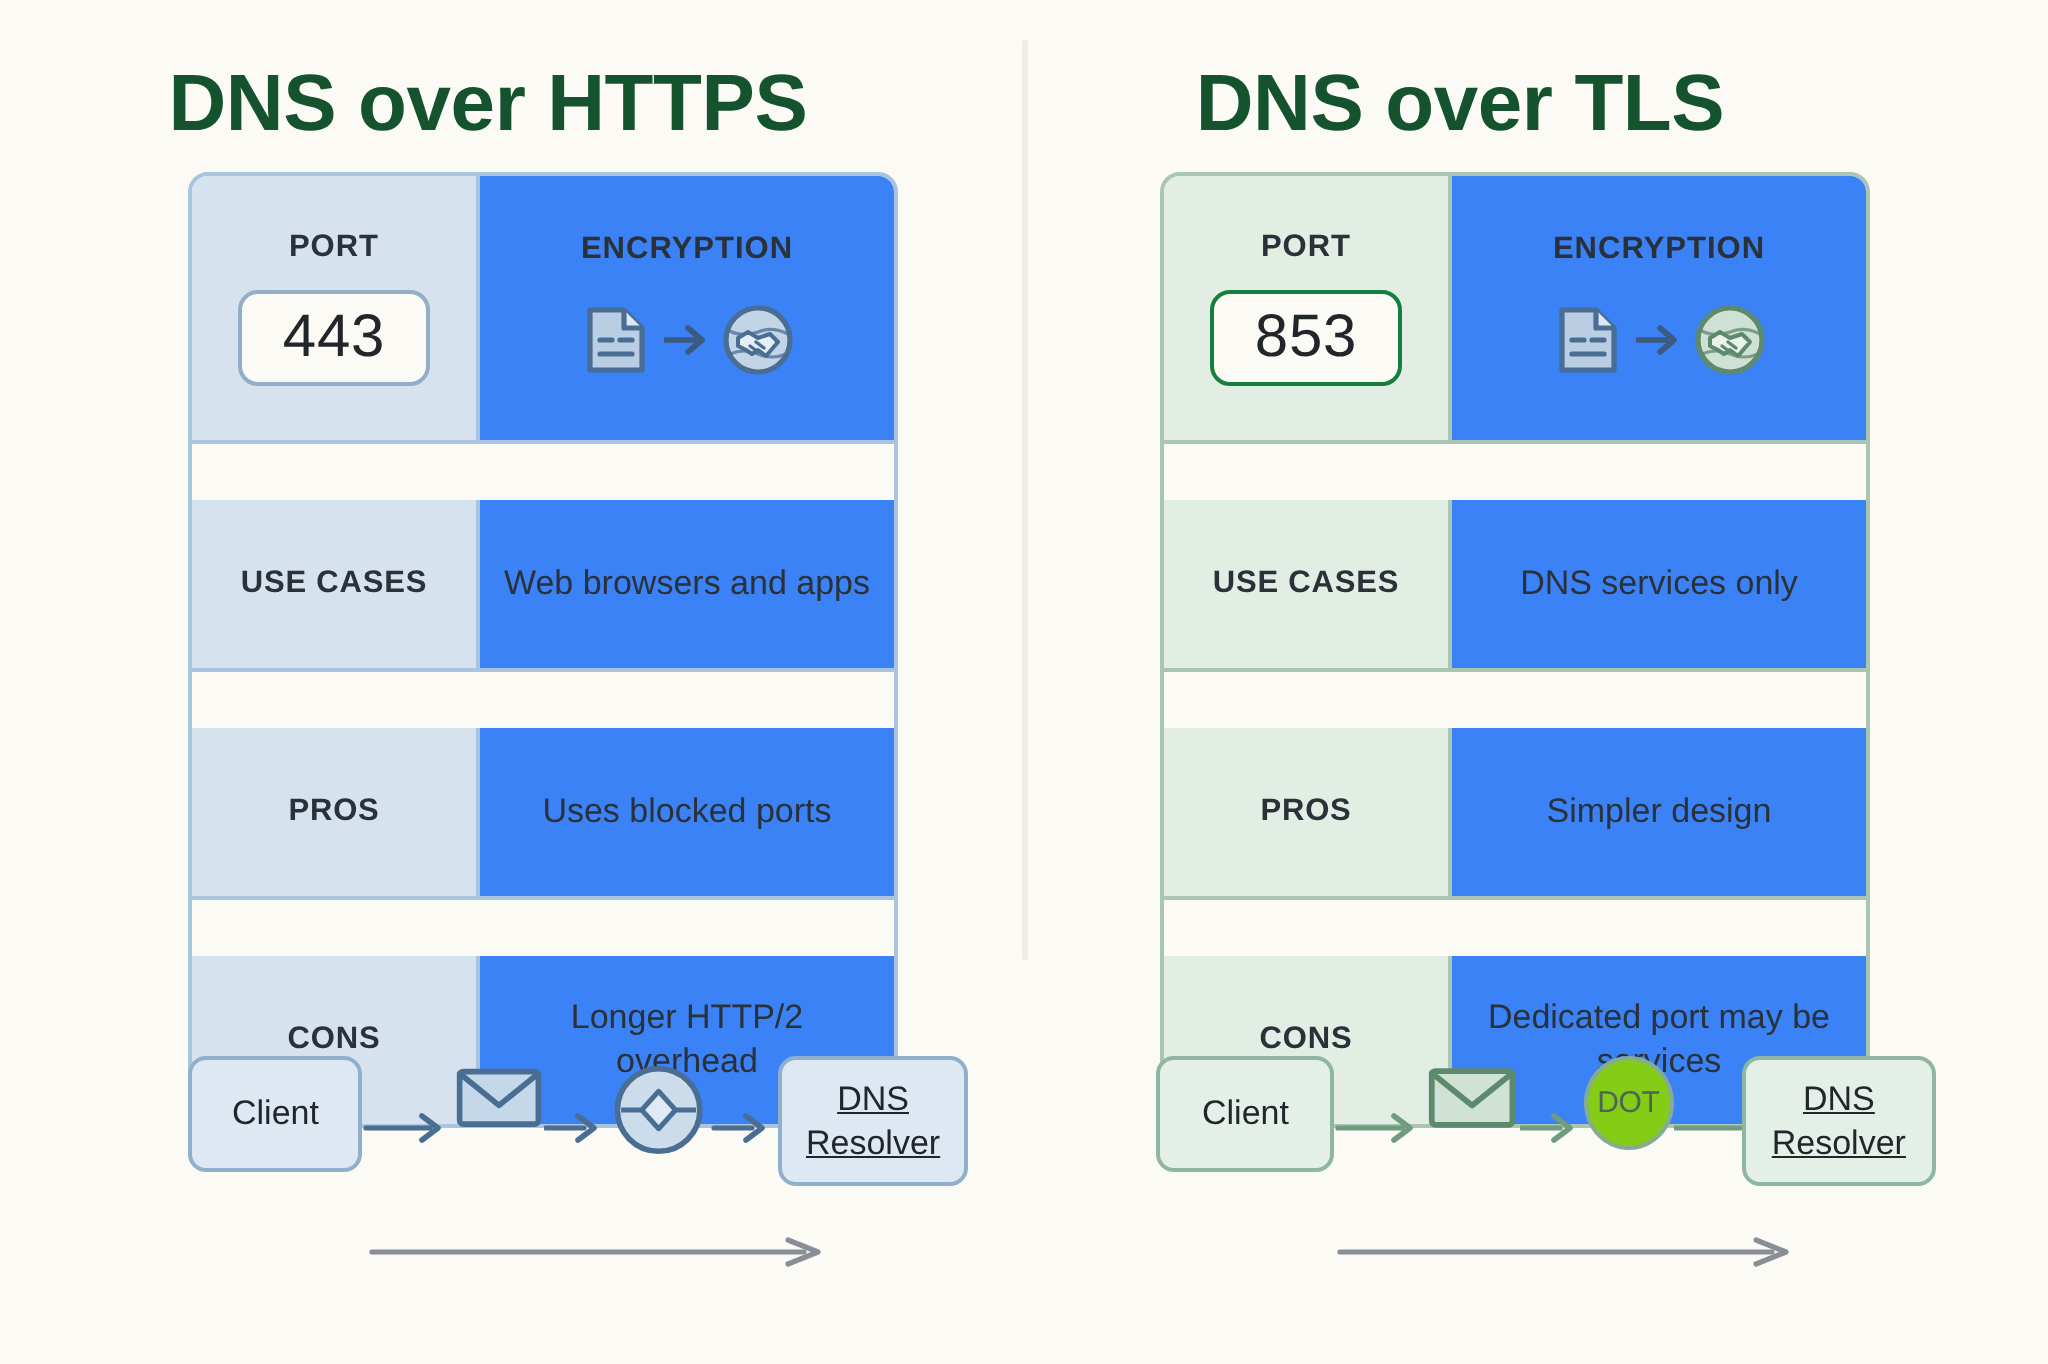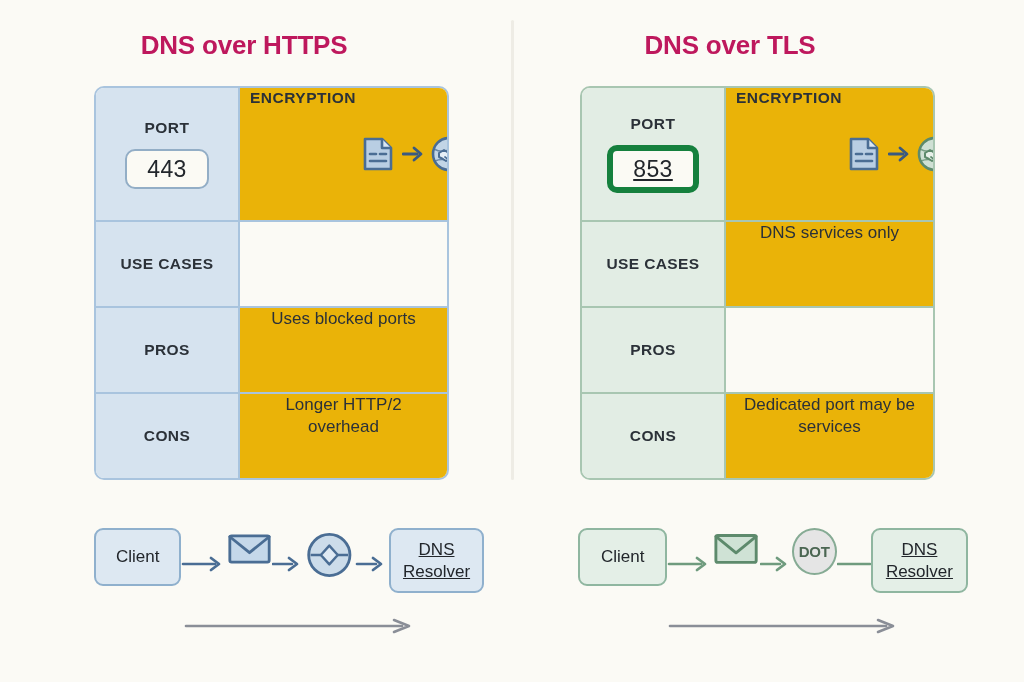--- a/index.html
+++ b/index.html
@@ -41,23 +41,23 @@
   }
   .panel.left  { left: 24px; }
   .panel.right { left: 510px; }
 
   .panel-title {
     position: absolute;
     top: 30px;
     left: 0;
     width: 440px;
     text-align: center;
-    font-size: 26px;
+    font-size: 40px;
     font-weight: bold;
-    color: #be185d;
+    color: #14532d;
     letter-spacing: -0.2px;
   }
 
   
   .cmp-table {
     position: absolute;
     top: 86px;
     left: 70px;
     width: 355px;
     border-radius: 10px;
@@ -87,55 +87,56 @@
     letter-spacing: 0.4px;
     color: #2b3138;
     text-align: center;
   }
   .panel.left  .cell-label { background: #d6e3ef; border-right: 2px solid #a9c4de; }
   .panel.right .cell-label { background: #e2ede4; border-right: 2px solid #a8c6b1; }
 
   .cell-value {
     flex: 1 1 auto;
     box-sizing: border-box;
-    background: #eab308;
-    display: flex;
-    justify-content: center;
+    background: #3b82f6;
+    display: flex;
+    justify-content: center;
+    flex-direction: column;
     font-size: 17px;
     color: #2b3138;
     text-align: center;
     line-height: 1.32;
     padding: 0 10px;
   }
 
   .row.header .cell-label,
   .row.header .cell-value { height: 132px; }
   .row.body .cell-label,
-  .row.body .cell-value { height: 84px; }
+  .row.body .cell-value { height: 84px; margin-top: 28px; }
 
   .head-word {
     font-size: 15.5px;
     font-weight: bold;
     letter-spacing: 0.5px;
     margin-bottom: 12px;
   }
 
   
   .port-pill {
-    font-size: 23px;
+    font-size: 30px;
     font-weight: normal;
     color: #22262b;
     background: #fbfaf4;
     padding: 5px 20px;
     border-radius: 10px;
     box-sizing: border-box;
     line-height: 1.15;
   }
   .panel.left  .port-pill { border: 2px solid #93aec6; }
-  .panel.right .port-pill { border: 6px solid #15803d; text-decoration: underline; }
+  .panel.right .port-pill { border: 2px solid #15803d; }
 
   .enc-icons {
     display: flex;
     align-items: center;
     justify-content: center;
     gap: 2px;
   }
 
   
   .flow {
@@ -175,23 +176,23 @@
 
   .dot-circle {
     width: 47px;
     height: 47px;
     border-radius: 50%;
     box-sizing: border-box;
     display: flex;
     align-items: center;
     justify-content: center;
     font-size: 15px;
-    font-weight: bold;
+    font-weight: normal;
     color: #4b6652;
-    background: #e5e5e5;
+    background: #84cc16;
     border: 2px solid #86ab94;
     letter-spacing: -0.2px;
   }
 
   
   .flow-arrow {
     position: absolute;
     top: 618px;
     left: 160px;
     width: 230px;
@@ -238,20 +239,21 @@
               <path d="M13 22 l5 -3 l5 3 l6 -2 l4 4 l-6 7 l-4 -3 l-3 2 l-3 -2 l-4 -2 z" fill="#e6eff7" stroke="#4a6d94" stroke-width="2" stroke-linejoin="round"></path>
               <line x1="19" y1="26" x2="23" y2="29" stroke="#4a6d94" stroke-width="1.7" stroke-linecap="round"></line>
               <line x1="22" y1="24" x2="26" y2="27" stroke="#4a6d94" stroke-width="1.7" stroke-linecap="round"></line>
             </svg>
           </span>
         </div>
       </div>
 
       <div class="row body">
         <div class="cell-label">USE CASES</div>
+        <div class="cell-value">Web browsers and apps</div>
       </div>
 
       <div class="row body">
         <div class="cell-label">PROS</div>
         <div class="cell-value">Uses blocked ports</div>
       </div>
 
       <div class="row body">
         <div class="cell-label">CONS</div>
         <div class="cell-value">Longer HTTP/2 overhead</div>
@@ -341,20 +343,21 @@
         </div>
       </div>
 
       <div class="row body">
         <div class="cell-label">USE CASES</div>
         <div class="cell-value">DNS services only</div>
       </div>
 
       <div class="row body">
         <div class="cell-label">PROS</div>
+        <div class="cell-value">Simpler design</div>
       </div>
 
       <div class="row body">
         <div class="cell-label">CONS</div>
         <div class="cell-value">Dedicated port may be services</div>
       </div>
     </div>
 
     <div class="flow">
       <div class="node-box node-client">Client</div>

